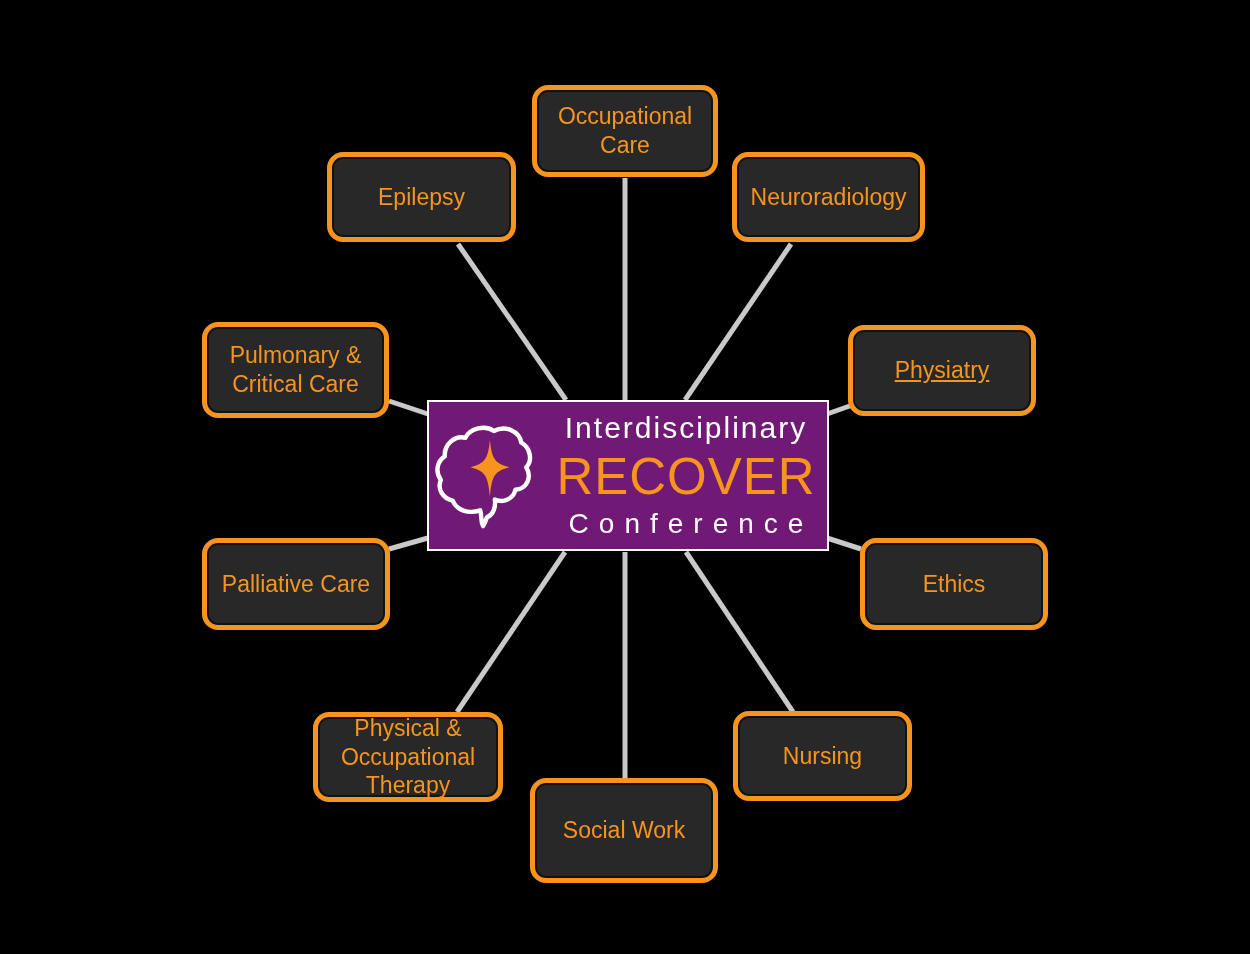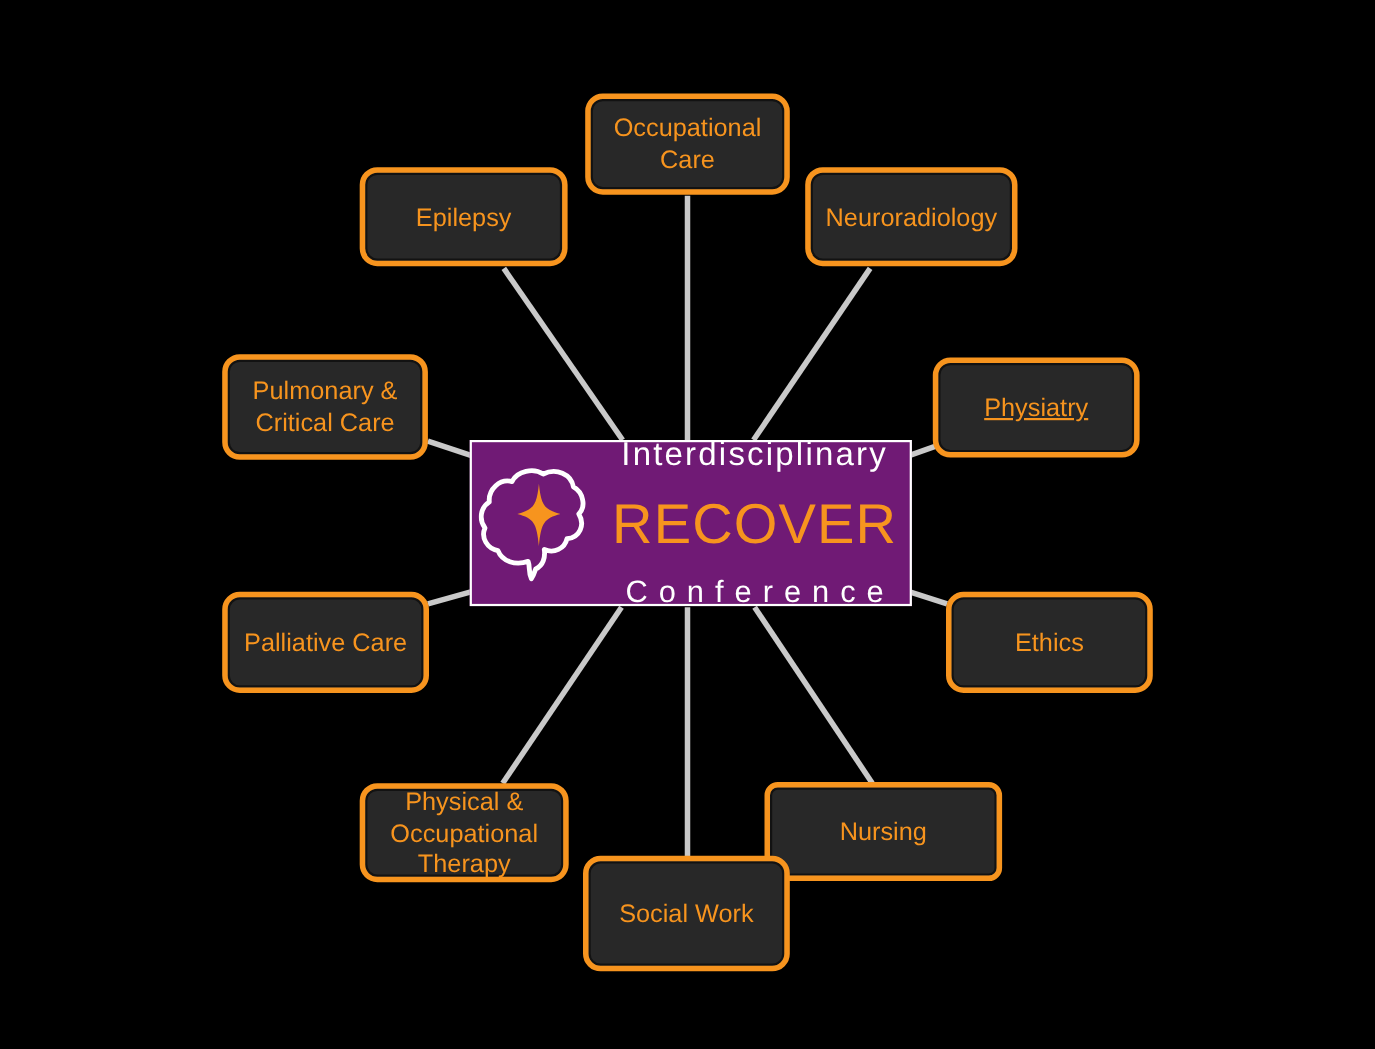--- a/index.html
+++ b/index.html
@@ -35,23 +35,23 @@
     display:flex;align-items:center;justify-content:center;
     text-align:center;
     color:var(--accent-orange,#F7941E);
     font-size:23px;line-height:1.25;
     padding:6px 14px;
   }
   .n-neurocritical{left:532px;top:85px;width:186px;height:92px;}
   .n-neuroradiology{left:732px;top:152px;width:193px;height:90px;}
   .n-physiatry{left:848px;top:325px;width:188px;height:91px;text-decoration:underline;}
   .n-ethics{left:860px;top:538px;width:188px;height:92px;}
-  .n-nursing{left:695px;top:711px;width:216px;height:90px;border-radius:12px;}
+  .n-nursing{left:733px;top:711px;width:179px;height:90px;}
   .n-social{left:530px;top:778px;width:188px;height:105px;}
-  .n-physical{left:327px;top:712px;width:190px;height:90px;padding:4px 12px;}
+  .n-physical{left:313px;top:712px;width:190px;height:90px;padding:4px 12px;}
   .n-palliative{left:202px;top:538px;width:188px;height:92px;}
   .n-pulmonary{left:202px;top:322px;width:187px;height:96px;}
   .n-epilepsy{left:327px;top:152px;width:189px;height:90px;}
   .center-box{
     position:absolute;left:427px;top:400px;width:402px;height:151px;
     box-sizing:border-box;
     background:#701a75;
     border:2px solid var(--center-border,#FFFFFF);
     display:flex;align-items:center;justify-content:center;
     gap:14px;
@@ -61,21 +61,21 @@
     display:flex;flex-direction:column;align-items:center;
     width:270px;
   }
   .ct-top{
     color:var(--center-text,#FFFFFF);
     font-size:30px;letter-spacing:2px;white-space:nowrap;
   }
   .ct-main{
     color:var(--accent-orange,#F7941E);
     font-size:51px;letter-spacing:1px;white-space:nowrap;
-    margin:16px 0;
+    margin:2px 0;
   }
   .ct-bottom{
     color:var(--center-text,#FFFFFF);
     font-size:28px;letter-spacing:10px;text-indent:10px;white-space:nowrap;
   }
 </style>
 </head>
 <body>
 
 <div class="stage">

